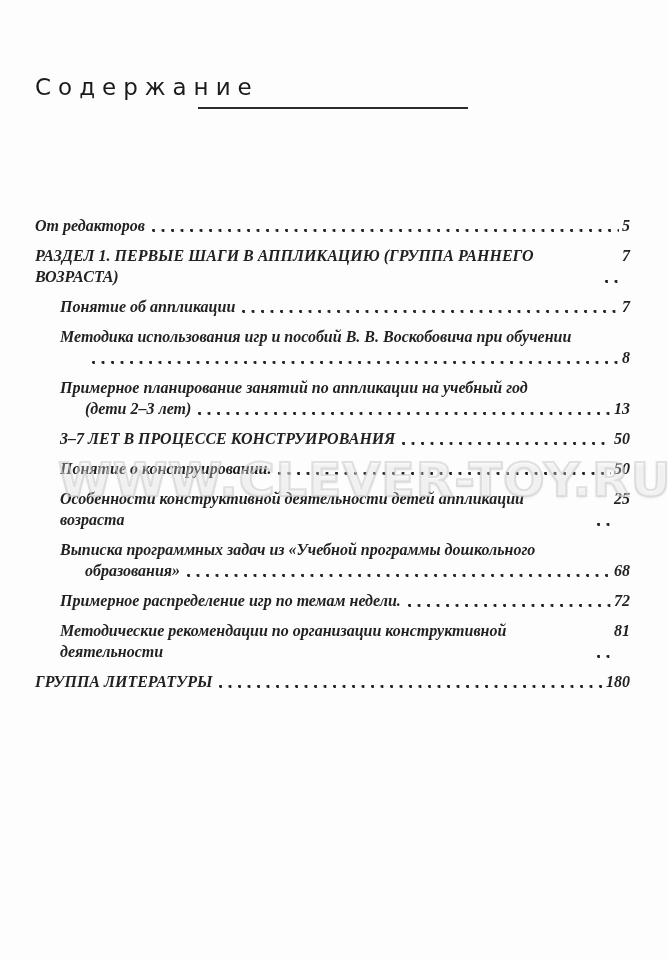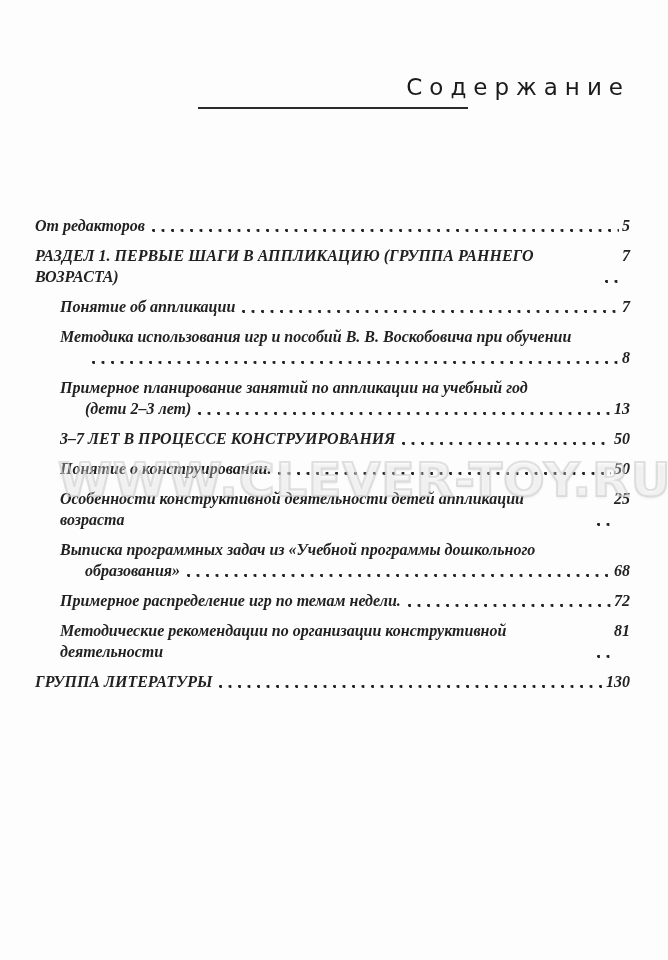--- a/index.html
+++ b/index.html
@@ -17,21 +17,21 @@
     position:relative;
   }
   .page{
     position:relative;
     width:668px;height:960px;
     padding:0 38px 0 35px;
   }
   
   .title-wrap{
     padding-top:74px;
-    text-align:right;
+    text-align:left;
   }
   .title{
     font-family:"DejaVu Sans","Liberation Sans",sans-serif;
     font-weight:500;
     font-size:23px;
     letter-spacing:7px;
     color:#1b1b1b;
     display:inline-block;
   }
   .title-rule{
@@ -201,19 +201,19 @@
       <span class="leader"></span>
       <span class="page-num">81</span>
     </div>
   </div>
 
   <div class="toc-entry indent-0">
 
     <div class="last-line">
       <span class="entry-text">ГРУППА ЛИТЕРАТУРЫ</span>
       <span class="leader"></span>
-      <span class="page-num">130</span>
+      <span class="page-num">180</span>
     </div>
   </div>
 
 </main>
 
 </div>
 
 </body></html>

